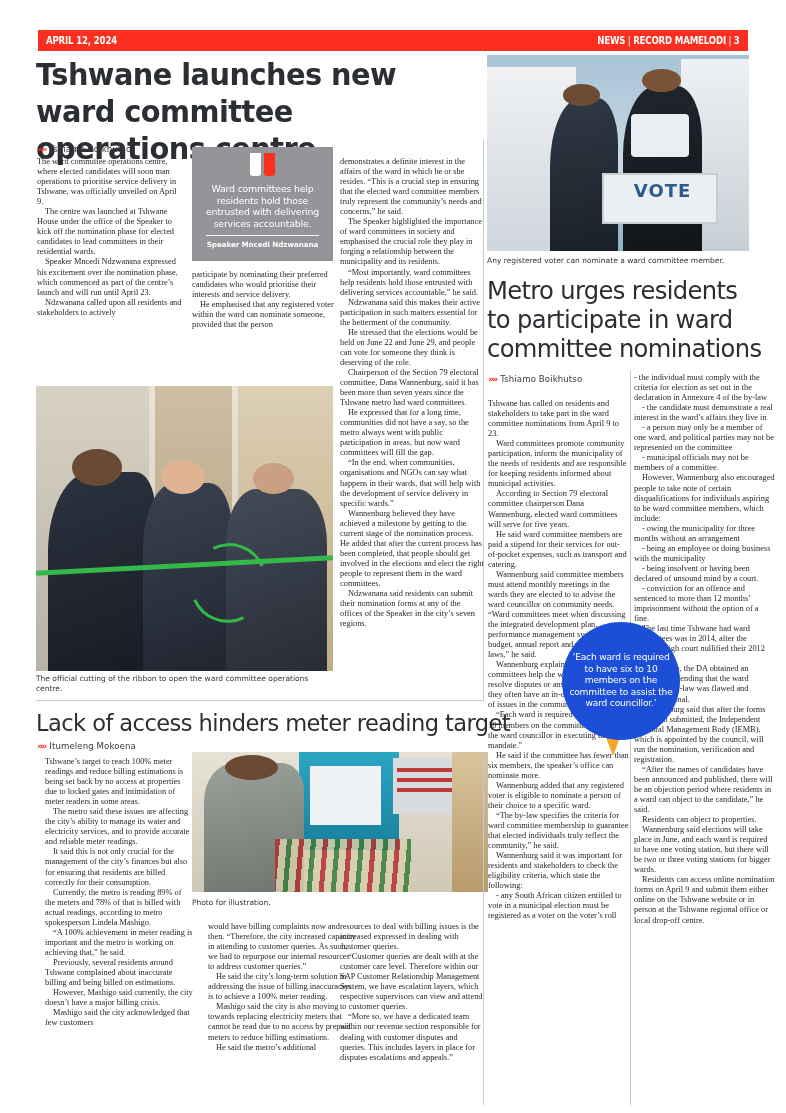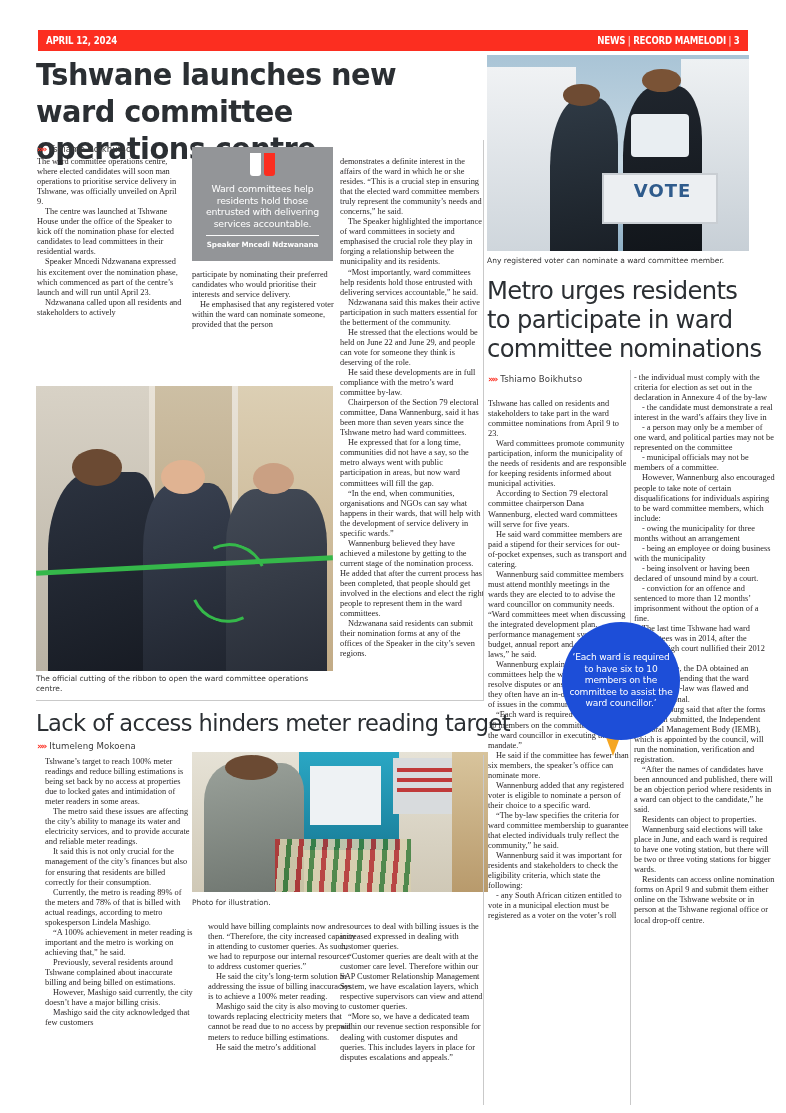--- a/index.html
+++ b/index.html
@@ -219,21 +219,20 @@
       <p>participate by nominating their preferred candidates who would prioritise their interests and service delivery.</p>
       <p>He emphasised that any registered voter within the ward can nominate someone, provided that the person</p>
     </div>
 
   <div class="col" id="a1c3" style="left:340px; top:157px; width:144px;">
       <p>demonstrates a definite interest in the affairs of the ward in which he or she resides. “This is a crucial step in ensuring that the elected ward committee members truly represent the community’s needs and concerns,” he said.</p>
       <p>The Speaker highlighted the importance of ward committees in society and emphasised the crucial role they play in forging a relationship between the municipality and its residents.</p>
       <p>“Most importantly, ward committees help residents hold those entrusted with delivering services accountable,” he said.</p>
       <p>Ndzwanana said this makes their active participation in such matters essential for the betterment of the community.</p>
       <p>He stressed that the elections would be held on June 22 and June 29, and people can vote for someone they think is deserving of the role.</p>
-      <p>He said  these developments are in full compliance with the metro’s ward committee by-law.</p>
       <p>Chairperson of the Section 79 electoral committee, Dana Wannenburg, said it has been more than seven years since the Tshwane metro had ward committees.</p>
       <p>He expressed that for a long time, communities did not have a say, so the metro always went with public participation in areas, but now ward committees will fill the gap.</p>
       <p>“In the end, when communities, organisations and NGOs can say what happens in their wards, that will help with the development of service delivery in specific wards.”</p>
       <p>Wannenburg believed they have achieved a milestone by getting to the current stage of the nomination process. He added that after the current process has been completed, that people should get involved in the elections and elect the right people to represent them in the ward committees.</p>
       <p>Ndzwanana said residents can submit their nomination forms at any of the offices of the Speaker in the city’s seven regions.</p>
     </div>
 
   <div class="pullquote">
     <div class="pq-mark">
       <span class="q w"></span><span class="q r"></span>

